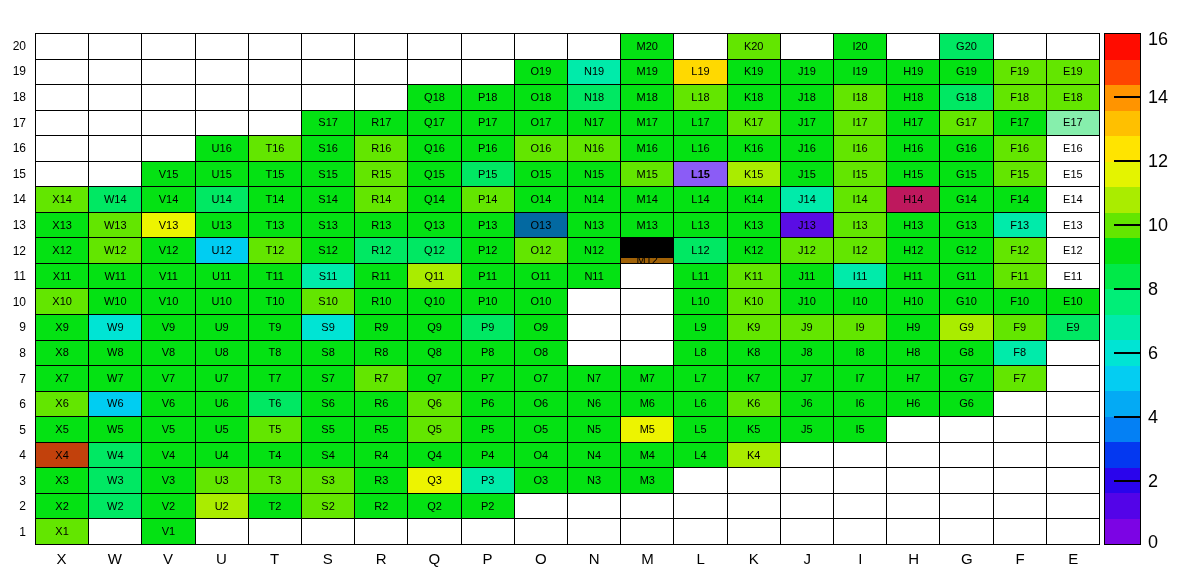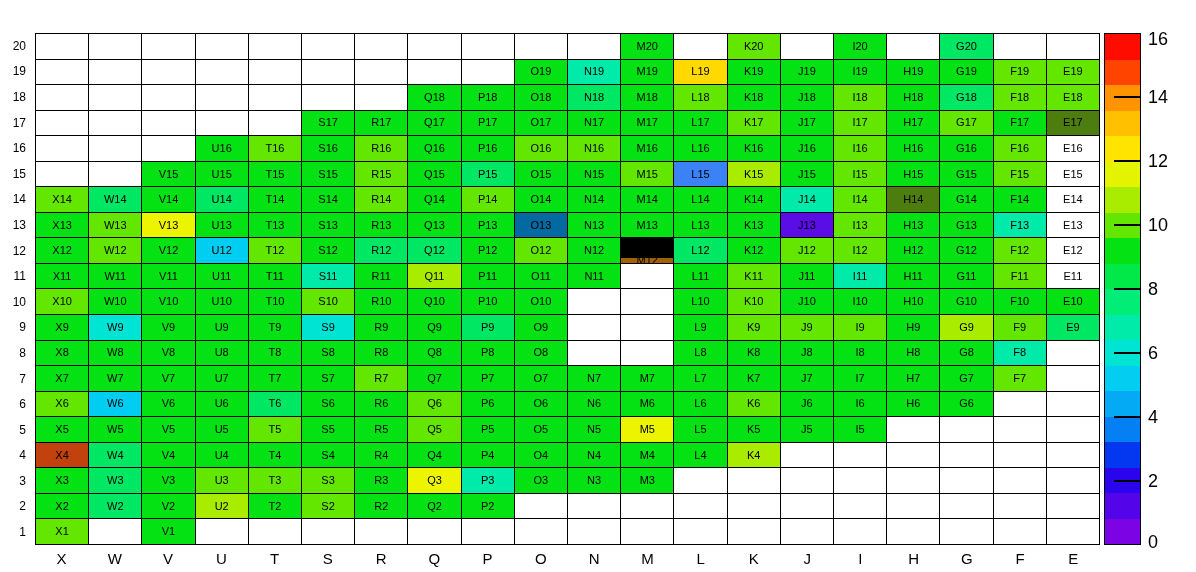--- a/index.html
+++ b/index.html
@@ -142,21 +142,21 @@
       <div class="cell" style="background: rgb(4, 226, 19);">O17</div>
       <div class="cell" style="background: rgb(4, 226, 19);">N17</div>
       <div class="cell" style="background: rgb(4, 226, 19);">M17</div>
       <div class="cell" style="background: rgb(4, 226, 19);">L17</div>
       <div class="cell" style="background: rgb(99, 230, 0);">K17</div>
       <div class="cell" style="background: rgb(4, 226, 19);">J17</div>
       <div class="cell" style="background: rgb(99, 230, 0);">I17</div>
       <div class="cell" style="background: rgb(4, 226, 19);">H17</div>
       <div class="cell" style="background: rgb(99, 230, 0);">G17</div>
       <div class="cell" style="background: rgb(4, 226, 19);">F17</div>
-      <div class="cell" style="background: #4d7c0f;">E17</div>
+      <div class="cell" style="background: #86efac;">E17</div>
       <div class="cell"></div>
       <div class="cell"></div>
       <div class="cell"></div>
       <div class="cell" style="background: rgb(4, 226, 19);">U16</div>
       <div class="cell" style="background: rgb(99, 230, 0);">T16</div>
       <div class="cell" style="background: rgb(4, 226, 19);">S16</div>
       <div class="cell" style="background: rgb(99, 230, 0);">R16</div>
       <div class="cell" style="background: rgb(4, 226, 19);">Q16</div>
       <div class="cell" style="background: rgb(4, 226, 19);">P16</div>
       <div class="cell" style="background: rgb(99, 230, 0);">O16</div>
@@ -175,21 +175,21 @@
       <div class="cell" style="background: rgb(4, 226, 19);">V15</div>
       <div class="cell" style="background: rgb(4, 226, 19);">U15</div>
       <div class="cell" style="background: rgb(4, 226, 19);">T15</div>
       <div class="cell" style="background: rgb(4, 226, 19);">S15</div>
       <div class="cell" style="background: rgb(99, 230, 0);">R15</div>
       <div class="cell" style="background: rgb(4, 226, 19);">Q15</div>
       <div class="cell" style="background: rgb(0, 232, 99);">P15</div>
       <div class="cell" style="background: rgb(4, 226, 19);">O15</div>
       <div class="cell" style="background: rgb(4, 226, 19);">N15</div>
       <div class="cell" style="background: rgb(99, 230, 0);">M15</div>
-      <div class="cell" style="background: #3b82f6;">L15</div>
+      <div class="cell" style="background: #8b5cf6; font-weight: bold;">L15</div>
       <div class="cell" style="background: rgb(170, 236, 0);">K15</div>
       <div class="cell" style="background: rgb(4, 226, 19);">J15</div>
       <div class="cell" style="background: rgb(99, 230, 0);">I15</div>
       <div class="cell" style="background: rgb(4, 226, 19);">H15</div>
       <div class="cell" style="background: rgb(4, 226, 19);">G15</div>
       <div class="cell" style="background: rgb(99, 230, 0);">F15</div>
       <div class="cell" style="background: rgb(255, 255, 255);">E15</div>
       <div class="cell" style="background: rgb(99, 230, 0);">X14</div>
       <div class="cell" style="background: rgb(0, 232, 99);">W14</div>
       <div class="cell" style="background: rgb(4, 226, 19);">V14</div>
@@ -199,21 +199,21 @@
       <div class="cell" style="background: rgb(99, 230, 0);">R14</div>
       <div class="cell" style="background: rgb(4, 226, 19);">Q14</div>
       <div class="cell" style="background: rgb(99, 230, 0);">P14</div>
       <div class="cell" style="background: rgb(4, 226, 19);">O14</div>
       <div class="cell" style="background: rgb(4, 226, 19);">N14</div>
       <div class="cell" style="background: rgb(4, 226, 19);">M14</div>
       <div class="cell" style="background: rgb(4, 226, 19);">L14</div>
       <div class="cell" style="background: rgb(4, 226, 19);">K14</div>
       <div class="cell" style="background: rgb(0, 235, 170);">J14</div>
       <div class="cell" style="background: rgb(99, 230, 0);">I14</div>
-      <div class="cell" style="background: #4d7c0f;">H14</div>
+      <div class="cell" style="background: #be185d;">H14</div>
       <div class="cell" style="background: rgb(4, 226, 19);">G14</div>
       <div class="cell" style="background: rgb(4, 226, 19);">F14</div>
       <div class="cell" style="background: rgb(255, 255, 255);">E14</div>
       <div class="cell" style="background: rgb(4, 226, 19);">X13</div>
       <div class="cell" style="background: rgb(99, 230, 0);">W13</div>
       <div class="cell" style="background: rgb(237, 244, 0);">V13</div>
       <div class="cell" style="background: rgb(4, 226, 19);">U13</div>
       <div class="cell" style="background: rgb(4, 226, 19);">T13</div>
       <div class="cell" style="background: rgb(4, 226, 19);">S13</div>
       <div class="cell" style="background: rgb(4, 226, 19);">R13</div>

